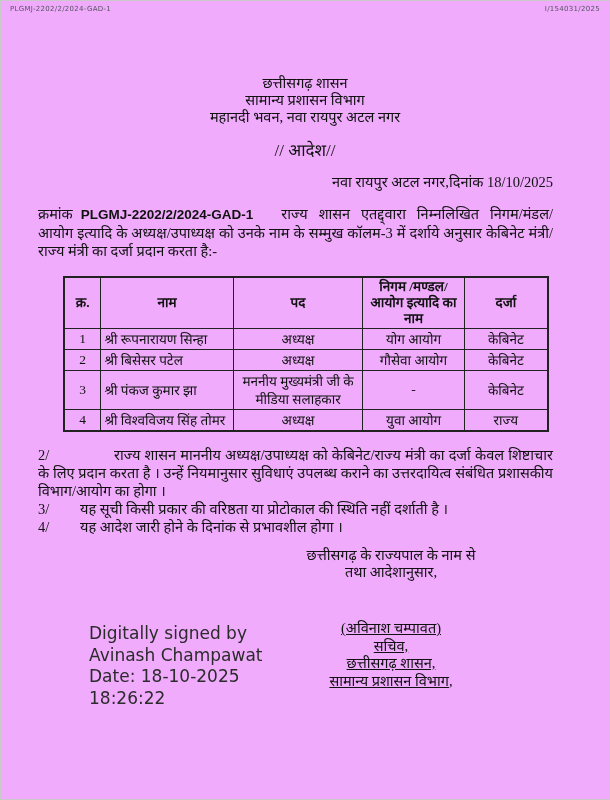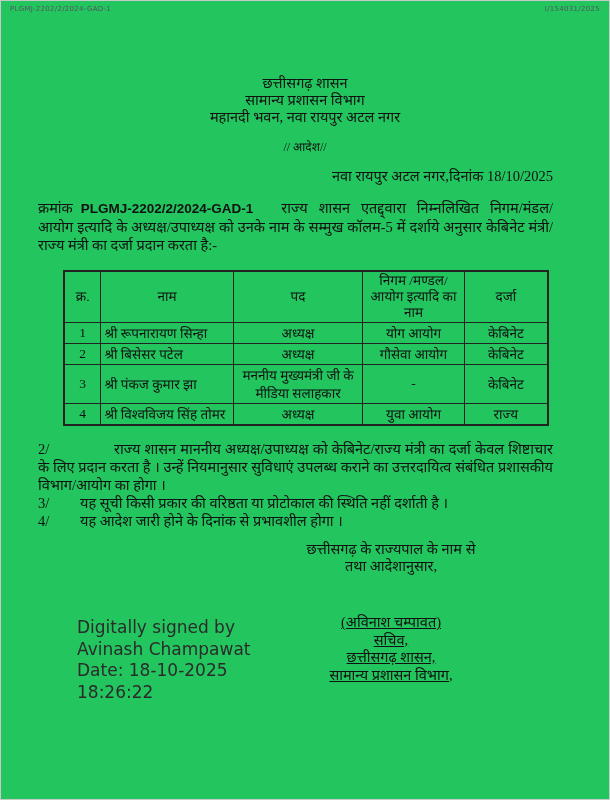--- a/index.html
+++ b/index.html
@@ -2,21 +2,21 @@
 <html><head>
 <meta charset="utf-8">
 <style>
   * { margin: 0; padding: 0; box-sizing: border-box; }
   html, body { background: #888; }
   .page {
     position: relative;
     width: 610px;
     height: 800px;
     margin: 0 auto;
-    background: #22c55e;
+    background: #f0abfc;
     border: 1px solid #c9c9c9;
     overflow: hidden;
     font-family: "Liberation Serif", serif;
     color: #111111;
   }
   
   .meta-row {
     display: flex;
     justify-content: space-between;
     padding: 4px 9px 0 9px;
@@ -28,21 +28,21 @@
   
   .header {
     margin-top: 62px;
     text-align: center;
     font-size: 14.5px;
     line-height: 17px;
   }
   .order-title {
     margin-top: 12px;
     text-align: center;
-    font-size: 12px;
+    font-size: 17px;
   }
   .content {
     padding-left: 37px;
     padding-right: 56px;
   }
   .date-line {
     margin-top: 10px;
     text-align: right;
     font-size: 14.5px;
   }
@@ -67,21 +67,21 @@
     border-collapse: collapse;
     font-size: 13.5px;
   }
   table.order-table th, table.order-table td {
     border: 1px solid #222;
     padding: 1px 3px;
     vertical-align: middle;
   }
   table.order-table { border: 2px solid #222; }
   table.order-table th {
-    font-weight: normal;
+    font-weight: bold;
     line-height: 16px;
     height: 38px;
   }
   td.c { text-align: center; }
   td.l { text-align: left; }
   col.w-sno { width: 37px; }
   col.w-name { width: 133px; }
   col.w-post { width: 130px; }
   col.w-org { width: 102px; }
   col.w-rank { width: 84px; }
@@ -100,21 +100,21 @@
     font-size: 14.5px;
     line-height: 17px;
   }
   .sign-row {
     margin-top: 42px;
     display: flex;
     justify-content: space-between;
     align-items: flex-start;
   }
   .digital-sig {
-    margin-left: 39px;
+    margin-left: 51px;
     font-family: "DejaVu Sans", sans-serif;
     font-size: 17px;
     line-height: 21.5px;
     color: #2b2b2b;
     white-space: pre-line;
   }
   .signatory {
     width: 252px;
     margin-right: 36px;
     margin-top: -3px;
@@ -140,21 +140,21 @@
     <div>महानदी भवन, नवा रायपुर अटल नगर</div>
   </div>
 
   <div class="order-title">// आदेश//</div>
 
   <div class="content">
 
     <div class="date-line">नवा रायपुर अटल नगर,दिनांक 18/10/2025</div>
 
     <div class="para1">
-      <span>क्रमांक</span><span class="bold-ref">PLGMJ-2202/2/2024-GAD-1</span><span class="gap"></span><span>राज्य शासन एतद्द्वारा निम्नलिखित निगम/मंडल/आयोग इत्यादि के अध्यक्ष/उपाध्यक्ष को उनके नाम के सम्मुख कॉलम-5 में दर्शाये अनुसार केबिनेट मंत्री/राज्य मंत्री का दर्जा प्रदान करता है:-</span>
+      <span>क्रमांक</span><span class="bold-ref">PLGMJ-2202/2/2024-GAD-1</span><span class="gap"></span><span>राज्य शासन एतद्द्वारा निम्नलिखित निगम/मंडल/आयोग इत्यादि के अध्यक्ष/उपाध्यक्ष को उनके नाम के सम्मुख कॉलम-3 में दर्शाये अनुसार केबिनेट मंत्री/राज्य मंत्री का दर्जा प्रदान करता है:-</span>
     </div>
 
     <table class="order-table">
       <colgroup>
         <col class="w-sno">
           <col class="w-name">
           <col class="w-post">
           <col class="w-org">
           <col class="w-rank">
       </colgroup>

